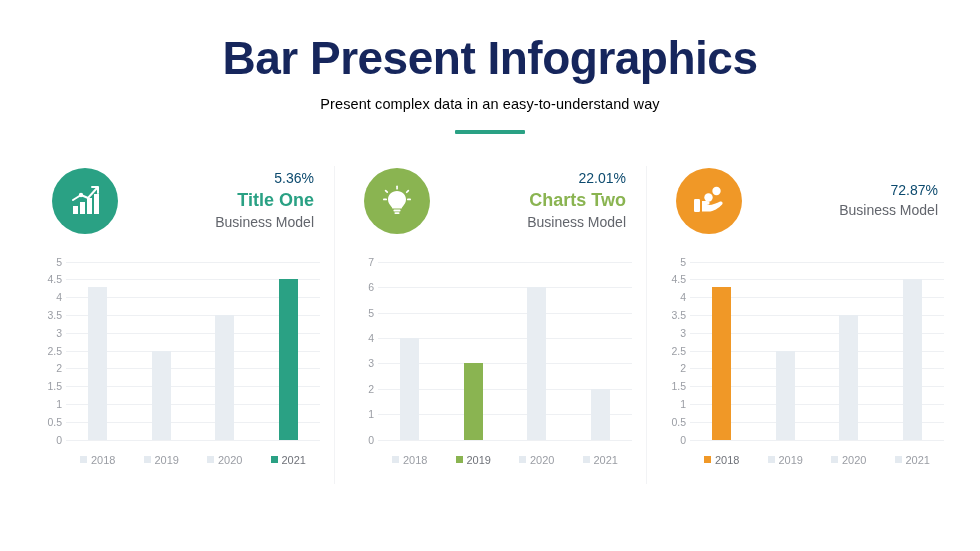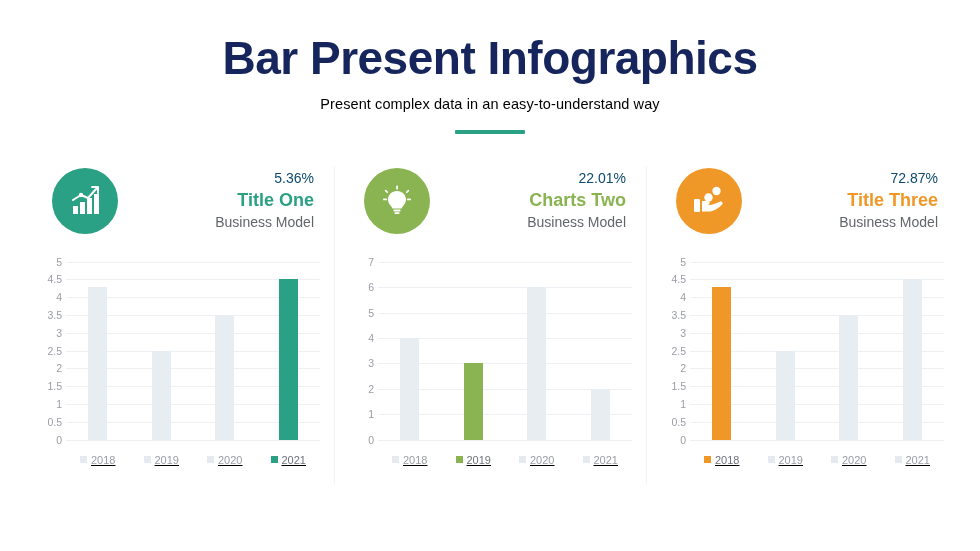--- a/index.html
+++ b/index.html
@@ -159,21 +159,20 @@
   .legend {
     display: flex;
     justify-content: space-around;
     margin-top: 14px;
     padding-left: 26px;
   }
   .legend-item {
     display: flex;
     align-items: center;
     gap: 4px;
-    text-decoration: underline;
   }
   .legend-swatch {
     width: 7px;
     height: 7px;
     background: #e4eaf0;
     flex: 0 0 auto;
   }
   .legend-label {
     font-size: 11px;
     color: #9a9da4;
@@ -338,21 +337,20 @@
         <div class="badge" style="background: rgb(240, 152, 39);">
           <svg width="36" height="34" viewBox="0 0 36 34">
             <circle cx="25.5" cy="7" r="4.2" fill="#ffffff"></circle>
             <circle cx="17.5" cy="13.5" r="4.2" fill="#ffffff"></circle>
             <rect x="3" y="15" width="6" height="13" rx="1.2" fill="#ffffff"></rect>
             <path d="M11 17 c1.6 0 3.2 0 4.6 0 1.9 0 3 0.9 3 2.1 0 1.2-1.1 2-3 2 h-2.2 h4.1 c4.6 0 8.2-1.9 11.6-3.5 1.8-0.8 3.4 1.3 2 2.8 -3.4 3.6-8.7 7.2-13.6 7.2 -3.3 0-5.6 0-6.5 0 z" fill="#ffffff"></path>
           </svg>
         </div>
         <div class="head-text">
           <div class="head-pct">72.87%</div>
-          <div class="head-title" style="color: rgb(240, 152, 39);">Title Three</div>
           <div class="head-sub">Business Model</div>
         </div>
       </div>
       <div class="chart">
         <div class="plot">
           <div class="y-axis">
             <div class="y-tick" style="top: 0%;">5</div>
             <div class="y-tick" style="top: 10%;">4.5</div>
             <div class="y-tick" style="top: 20%;">4</div>
             <div class="y-tick" style="top: 30%;">3.5</div>

